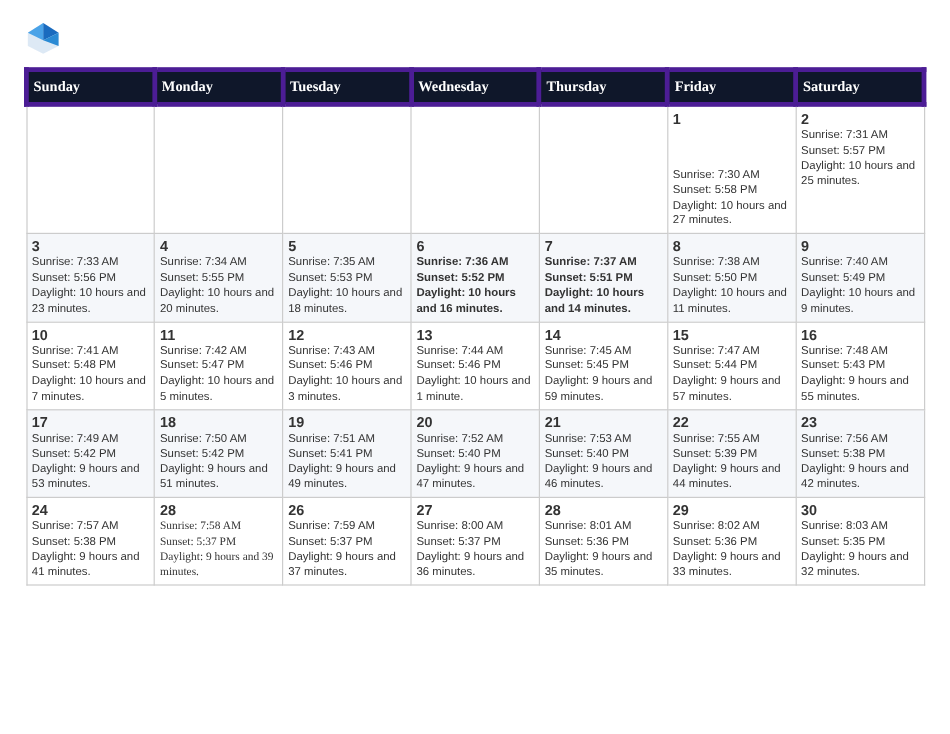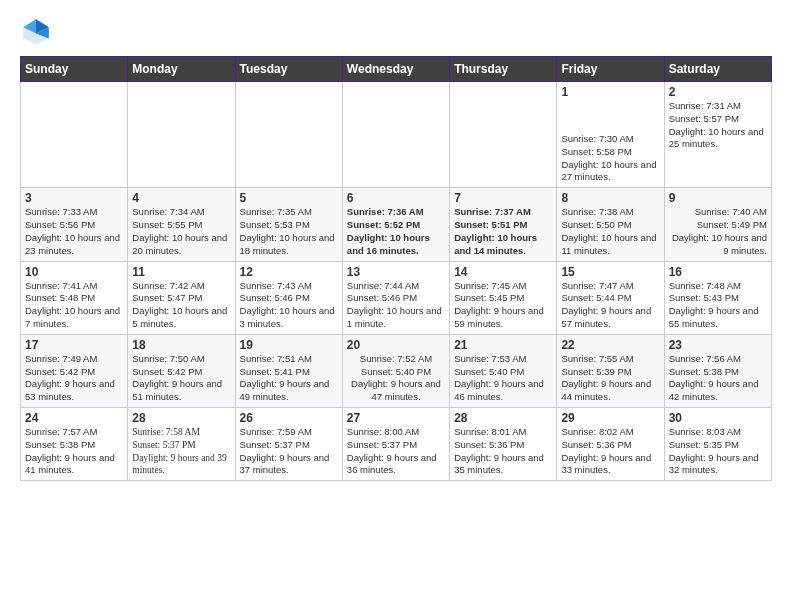--- a/index.html
+++ b/index.html
@@ -57,27 +57,28 @@
       font-size: 15px;
       color: #444;
       margin-top: 2px;
     }
     .calendar {
       width: 100%;
       border-collapse: collapse;
       margin-top: 6px;
     }
     .calendar th {
-      background: #404040;
+      background: #0f172a;
       color: #fff;
       font-size: 12px;
       font-weight: bold;
       padding: 5px 4px;
       text-align: left;
-      border: 1px solid #4c1d95;
+      border: 4px solid #4c1d95;
+      font-family: Liberation Serif, serif;
     }
     .calendar td {
       vertical-align: top;
       border: 1px solid #ccc;
       padding: 3px 4px;
       width: calc(100% / 7);
       min-height: 80px;
       font-size: 10px;
       color: #333;
       background: #fff;
@@ -187,21 +188,21 @@
 Daylight: 10 hours and 14 minutes.</div>
           </td>
           <td>
             <span class="day-num">8</span>
             <div class="day-info" style="white-space: pre-line;">Sunrise: 7:38 AM
 Sunset: 5:50 PM
 Daylight: 10 hours and 11 minutes.</div>
           </td>
           <td>
             <span class="day-num">9</span>
-            <div class="day-info" style="white-space: pre-line; text-align: right;">Sunrise: 7:40 AM
+            <div class="day-info" style="white-space: pre-line;">Sunrise: 7:40 AM
 Sunset: 5:49 PM
 Daylight: 10 hours and 9 minutes.</div>
           </td>
         </tr>
         <tr>
           <td>
             <span class="day-num">10</span>
             <div class="day-info" style="white-space: pre-line;">Sunrise: 7:41 AM
 Sunset: 5:48 PM
 Daylight: 10 hours and 7 minutes.</div>
@@ -257,21 +258,21 @@
 Daylight: 9 hours and 51 minutes.</div>
           </td>
           <td>
             <span class="day-num">19</span>
             <div class="day-info" style="white-space: pre-line;">Sunrise: 7:51 AM
 Sunset: 5:41 PM
 Daylight: 9 hours and 49 minutes.</div>
           </td>
           <td>
             <span class="day-num">20</span>
-            <div class="day-info" style="white-space: pre-line; text-align: center;">Sunrise: 7:52 AM
+            <div class="day-info" style="white-space: pre-line;">Sunrise: 7:52 AM
 Sunset: 5:40 PM
 Daylight: 9 hours and 47 minutes.</div>
           </td>
           <td>
             <span class="day-num">21</span>
             <div class="day-info" style="white-space: pre-line;">Sunrise: 7:53 AM
 Sunset: 5:40 PM
 Daylight: 9 hours and 46 minutes.</div>
           </td>
           <td>

